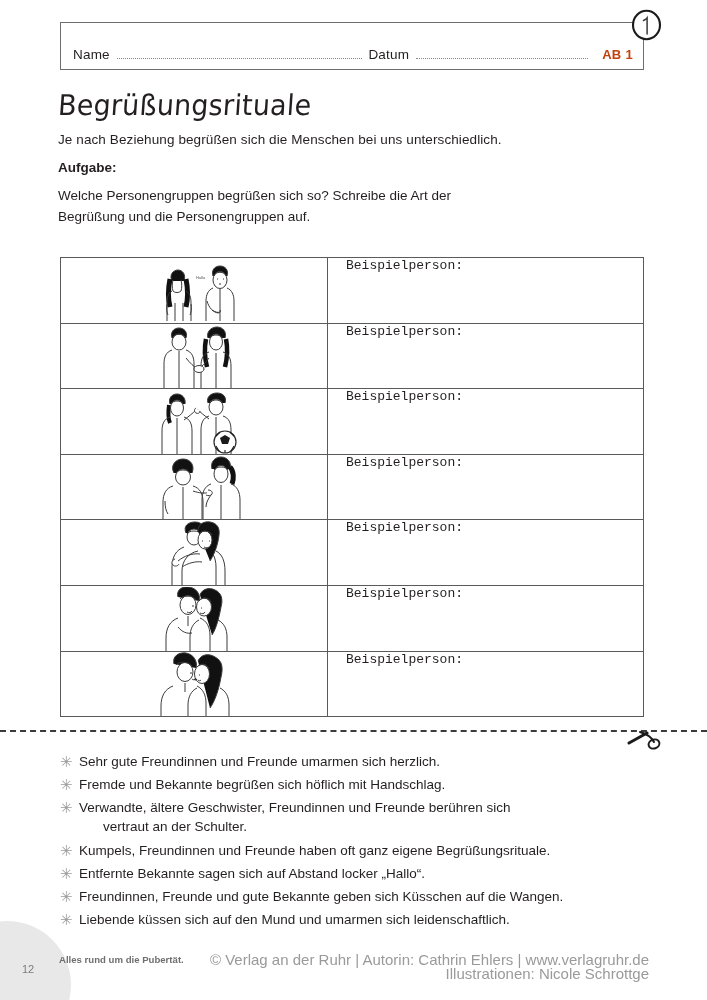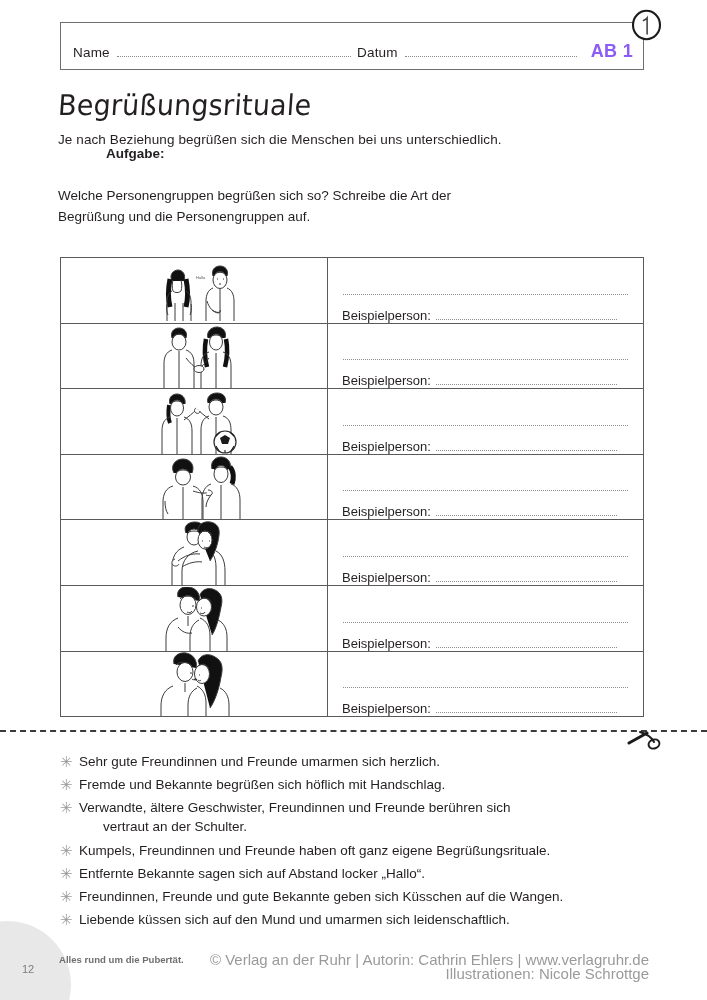--- a/index.html
+++ b/index.html
@@ -36,22 +36,22 @@
   .nb-label { white-space: nowrap; letter-spacing: .2px; }
   .nb-dots {
     flex: 1 1 auto;
     border-bottom: 1.5px dotted #8a8a8a;
     margin: 0 6px 3px 7px;
     height: 1px;
   }
   .nb-dots.short { flex: 0 0 172px; margin-right: 14px; }
   .nb-ab {
     font-weight: bold;
-    color: #8b5cf6;
-    font-size: 18px;
+    color: #c2410c;
+    font-size: 13px;
     white-space: nowrap;
     letter-spacing: .3px;
   }
 
   
   .circle-badge {
     position: absolute;
     left: 629px;
     top: 8px;
     width: 36px;
@@ -75,24 +75,23 @@
   .intro {
     position: absolute;
     left: 58px;
     top: 132px;
     font-size: 13.5px;
     letter-spacing: .1px;
   }
   .task-head {
     position: absolute;
     left: 58px;
-    top: 146px;
+    top: 160px;
     font-size: 13.5px;
     font-weight: bold;
-    margin-left: 48px;
   }
   .task-lines {
     position: absolute;
     left: 58px;
     top: 185px;
     font-size: 13.5px;
     line-height: 21px;
   }
 
   
@@ -117,22 +116,23 @@
     justify-content: center;
     overflow: hidden;
     position: relative;
   }
   .cell-pic svg { display: block; }
   .cell-write {
     flex: 1 1 auto;
     position: relative;
     padding: 0 12px 0 14px;
     display: flex;
-    flex-direction: column;
-    justify-content: flex-end;
+    flex-direction: row;
+    justify-content: flex-start;
+    font-family: Liberation Mono, monospace;
   }
   .wline {
     border-bottom: 1.6px dotted #8d8d8d;
     height: 1px;
     margin: 0 3px 13px 1px;
   }
   .wline2 {
     display: flex;
     align-items: baseline;
     font-size: 13px;

